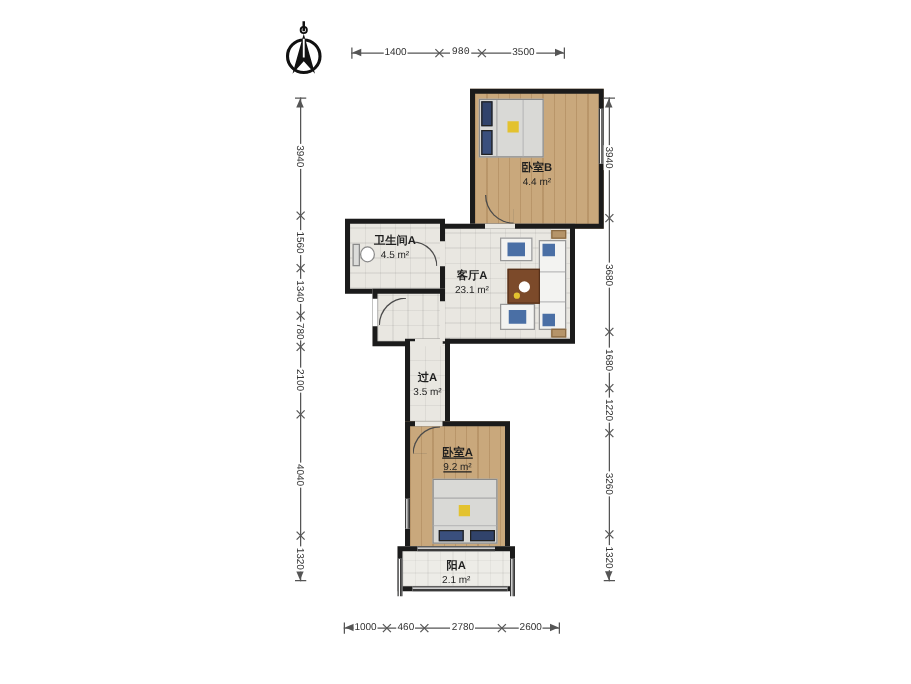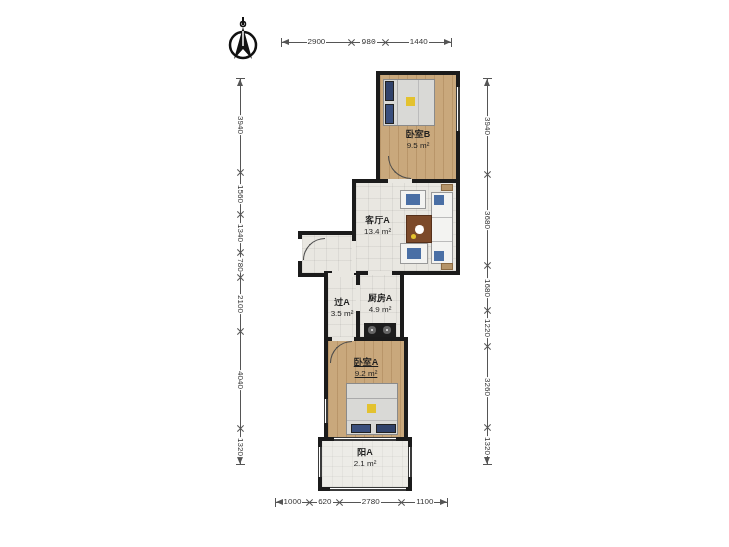--- a/index.html
+++ b/index.html
@@ -68,34 +68,34 @@
   <div id="compass">
     <svg width="34" height="50" viewBox="0 0 34 50">
       <line x1="17" y1="2" x2="17" y2="10" stroke="#111" stroke-width="2"></line>
       <circle cx="17" cy="9" r="2.5" fill="none" stroke="#111" stroke-width="1.5"></circle>
       <circle cx="17" cy="30" r="13" fill="none" stroke="#111" stroke-width="2.5"></circle>
       <path d="M17 12 L26 44 L17 34 L8 44 Z" fill="#111"></path>
       <path d="M17 16 L17 31" stroke="#fff" stroke-width="1.5"></path>
     </svg>
   </div>
 
-  <div class="room wood" style="left:376px;top:71px;width:84px;height:112px;">
+  <div class="room wood" style="left:376px;top:71px;width:107px;height:112px;">
     <div class="furn" style="left:3px;top:4px;width:52px;height:47px;background:#d9d9d6;border:1px solid #8a8a8a;">
       <div style="position:absolute;left:1px;top:1px;width:9px;height:20px;background:#31436b;border:1px solid #222;box-sizing:border-box;"></div>
       <div style="position:absolute;left:1px;bottom:1px;width:9px;height:20px;background:#3a4f7d;border:1px solid #222;box-sizing:border-box;"></div>
       <div style="position:absolute;left:22px;top:17px;width:9px;height:9px;background:#e3c22f;"></div>
       <div style="position:absolute;left:13px;top:0;bottom:0;width:1px;background:#aaa;"></div>
       <div style="position:absolute;left:34px;top:0;bottom:0;width:1px;background:#bbb;"></div>
     </div>
     <div class="win win-v" style="right:-4px;top:12px;width:4px;height:44px;"></div>
     <div class="gap" style="left:8px;bottom:-4px;width:24px;height:4px;background:#e9e7e1;"></div>
     <div class="arc arc-bl" style="left:8px;bottom:0;width:23px;height:23px;"></div>
     <div class="room-label" style="left:50%;top:52%;transform:translateX(-50%);">
       <span class="rn">卧室B</span>
-      <span class="ra">9.5 m²</span>
+      <span class="ra">4.4 m²</span>
     </div>
   </div>
 
   <div class="room tile" style="left:352px;top:179px;width:108px;height:96px;">
     <div class="furn" style="right:3px;top:9px;width:22px;height:72px;background:#f3f3f1;border:1px solid #999;">
       <div style="position:absolute;left:2px;top:2px;width:10px;height:10px;background:#4a6fa5;"></div>
       <div style="position:absolute;left:2px;bottom:2px;width:10px;height:10px;background:#4a6fa5;"></div>
       <div style="position:absolute;left:0;top:24px;right:0;height:1px;background:#bbb;"></div>
       <div style="position:absolute;left:0;top:48px;right:0;height:1px;background:#bbb;"></div>
     </div>
@@ -106,134 +106,130 @@
       <div style="position:absolute;left:6px;top:4px;width:14px;height:11px;background:#4a6fa5;"></div>
     </div>
     <div class="furn" style="left:50px;top:32px;width:26px;height:28px;background:#7c4a2a;border:1px solid #55301a;">
       <div style="position:absolute;left:8px;top:9px;width:9px;height:9px;border-radius:50%;background:#fff;"></div>
       <div style="position:absolute;left:4px;bottom:3px;width:5px;height:5px;border-radius:50%;background:#e3c22f;"></div>
     </div>
     <div class="furn" style="right:3px;top:1px;width:12px;height:7px;background:#b59469;border:1px solid #8a6a43;"></div>
     <div class="furn" style="right:3px;bottom:1px;width:12px;height:7px;background:#b59469;border:1px solid #8a6a43;"></div>
     <div class="room-label" style="left:8px;top:32px;">
       <span class="rn">客厅A</span>
-      <span class="ra">13.4 m²</span>
-    </div>
-  </div>
-
+      <span class="ra">23.1 m²</span>
+    </div>
+  </div>
+
+  <div class="room tile" style="left:276px;top:175px;width:80px;height:60px;">
+    <div class="furn" style="left:2px;top:16px;width:6px;height:18px;background:#dcdcda;border:1px solid #8a8a8a;"></div>
+    <div class="furn" style="left:8px;top:18px;width:12px;height:13px;background:#fff;border:1px solid #8a8a8a;border-radius:50%;"></div>
+    <div class="arc arc-tr" style="right:2px;top:14px;width:20px;height:20px;"></div>
+    <div class="gap" style="right:-4px;top:14px;width:4px;height:20px;background:#e9e7e1;"></div>
+    <div class="room-label" style="left:50%;top:8px;transform:translateX(-50%);">
+      <span class="rn">卫生间A</span>
+      <span class="ra">4.5 m²</span>
+    </div>
+  </div>
 
   <div class="room tile" style="left:298px;top:231px;width:58px;height:46px;">
     <div class="gap" style="left:-4px;top:4px;width:4px;height:22px;background:#fff;"></div>
     <div class="arc arc-tl" style="left:1px;top:3px;width:22px;height:22px;"></div>
     <div class="gap" style="left:26px;bottom:-4px;width:26px;height:4px;background:#e9e7e1;"></div>
     <div class="gap" style="right:-4px;top:6px;width:4px;height:32px;background:#e9e7e1;"></div>
   </div>
 
   <div class="room tile" style="left:324px;top:271px;width:36px;height:70px;text-decoration:underline;">
     <div class="gap" style="left:4px;top:-4px;width:22px;height:4px;background:#e9e7e1;"></div>
     <div class="room-label" style="left:50%;top:22px;transform:translateX(-50%);">
       <span class="rn">过A</span>
       <span class="ra">3.5 m²</span>
     </div>
   </div>
 
-  <div class="room tile" style="left:356px;top:271px;width:48px;height:70px;">
-    <div class="gap" style="left:-4px;top:10px;width:4px;height:26px;background:#e9e7e1;"></div>
-    <div class="gap" style="left:8px;top:-4px;width:24px;height:4px;background:#e9e7e1;"></div>
-    <div class="furn" style="left:4px;bottom:0;width:32px;height:14px;background:#1d1d1d;">
-      <div style="position:absolute;left:4px;top:3px;width:8px;height:8px;border-radius:50%;background:#666;"></div>
-      <div style="position:absolute;left:19px;top:3px;width:8px;height:8px;border-radius:50%;background:#666;"></div>
-      <div style="position:absolute;left:7px;top:6px;width:2px;height:2px;border-radius:50%;background:#eee;"></div>
-      <div style="position:absolute;left:22px;top:6px;width:2px;height:2px;border-radius:50%;background:#eee;"></div>
-    </div>
-    <div class="room-label" style="left:50%;top:18px;transform:translateX(-50%);">
-      <span class="rn">厨房A</span>
-      <span class="ra">4.9 m²</span>
-    </div>
-  </div>
 
 
   <div class="room wood" style="left:324px;top:337px;width:84px;height:104px;">
     <div class="gap" style="left:4px;top:-4px;width:22px;height:4px;background:#e9e7e1;"></div>
     <div class="arc arc-tl" style="left:2px;top:0;width:22px;height:22px;"></div>
     <div class="win win-v" style="left:-4px;bottom:14px;width:4px;height:24px;"></div>
     <div class="furn" style="left:18px;bottom:2px;width:52px;height:52px;background:#d9d9d6;border:1px solid #8a8a8a;">
       <div style="position:absolute;right:1px;bottom:1px;width:20px;height:9px;background:#31436b;border:1px solid #222;box-sizing:border-box;"></div>
       <div style="position:absolute;left:4px;bottom:1px;width:20px;height:9px;background:#3a4f7d;border:1px solid #222;box-sizing:border-box;"></div>
       <div style="position:absolute;left:20px;top:20px;width:9px;height:9px;background:#e3c22f;"></div>
       <div style="position:absolute;top:14px;left:0;right:0;height:1px;background:#aaa;"></div>
       <div style="position:absolute;top:36px;left:0;right:0;height:1px;background:#bbb;"></div>
     </div>
     <div class="room-label" style="left:50%;top:16px;transform:translateX(-50%);text-decoration:underline;">
       <span class="rn">卧室A</span>
       <span class="ra">9.2 m²</span>
     </div>
   </div>
 
-  <div class="room lite" style="left:318px;top:437px;width:94px;height:54px;">
+  <div class="room lite" style="left:318px;top:437px;width:94px;height:36px;">
     <div class="win win-h" style="left:12px;top:-4px;width:62px;height:4px;"></div>
     <div class="win win-v" style="left:-4px;top:6px;width:4px;height:30px;"></div>
     <div class="win win-v" style="right:-4px;top:6px;width:4px;height:30px;"></div>
     <div class="win win-h" style="left:8px;bottom:-4px;width:76px;height:4px;"></div>
     <div class="room-label" style="left:50%;top:6px;transform:translateX(-50%);">
       <span class="rn">阳A</span>
       <span class="ra">2.1 m²</span>
     </div>
   </div>
 
   <div id="dim-top" class="dim dim-h" style="left:281px;top:35px;width:171px;">
       <div class="seg" style="flex-grow: 2900;">
         <span class="segline"></span>
-        <span class="dimlabel">2900</span>
+        <span class="dimlabel">1400</span>
       </div>
       <div class="seg" style="flex-grow: 980; font-family: Liberation Mono, monospace;">
         <span class="segline"></span>
         <span class="dimlabel">980</span>
         <span class="tickx">
           <i></i>
           <i></i>
         </span>
       </div>
       <div class="seg" style="flex-grow: 2660;">
         <span class="segline"></span>
-        <span class="dimlabel">1440</span>
+        <span class="dimlabel">3500</span>
         <span class="tickx">
           <i></i>
           <i></i>
         </span>
       </div>
       <span class="endbar" style="left: 0px;"></span>
       <span class="arrow" style="left: 1px; top: 50%; margin-top: -3px; border-top: 3px solid transparent; border-bottom: 3px solid transparent; border-right: 7px solid rgb(85, 85, 85);"></span>
       <span class="endbar" style="right: 0px;"></span>
       <span class="arrow" style="right: 1px; top: 50%; margin-top: -3px; border-top: 3px solid transparent; border-bottom: 3px solid transparent; border-left: 7px solid rgb(85, 85, 85);"></span>
     </div>
   <div id="dim-bottom" class="dim dim-h" style="left:275px;top:495px;width:173px;">
       <div class="seg" style="flex-grow: 1000;">
         <span class="segline"></span>
         <span class="dimlabel">1000</span>
       </div>
       <div class="seg" style="flex-grow: 960;">
         <span class="segline"></span>
-        <span class="dimlabel">620</span>
+        <span class="dimlabel">460</span>
         <span class="tickx">
           <i></i>
           <i></i>
         </span>
       </div>
       <div class="seg" style="flex-grow: 2780;">
         <span class="segline"></span>
         <span class="dimlabel">2780</span>
         <span class="tickx">
           <i></i>
           <i></i>
         </span>
       </div>
       <div class="seg" style="flex-grow: 1800;">
         <span class="segline"></span>
-        <span class="dimlabel">1100</span>
+        <span class="dimlabel">2600</span>
         <span class="tickx">
           <i></i>
           <i></i>
         </span>
       </div>
       <span class="endbar" style="left: 0px;"></span>
       <span class="arrow" style="left: 1px; top: 50%; margin-top: -3px; border-top: 3px solid transparent; border-bottom: 3px solid transparent; border-right: 7px solid rgb(85, 85, 85);"></span>
       <span class="endbar" style="right: 0px;"></span>
       <span class="arrow" style="right: 1px; top: 50%; margin-top: -3px; border-top: 3px solid transparent; border-bottom: 3px solid transparent; border-left: 7px solid rgb(85, 85, 85);"></span>
     </div>

